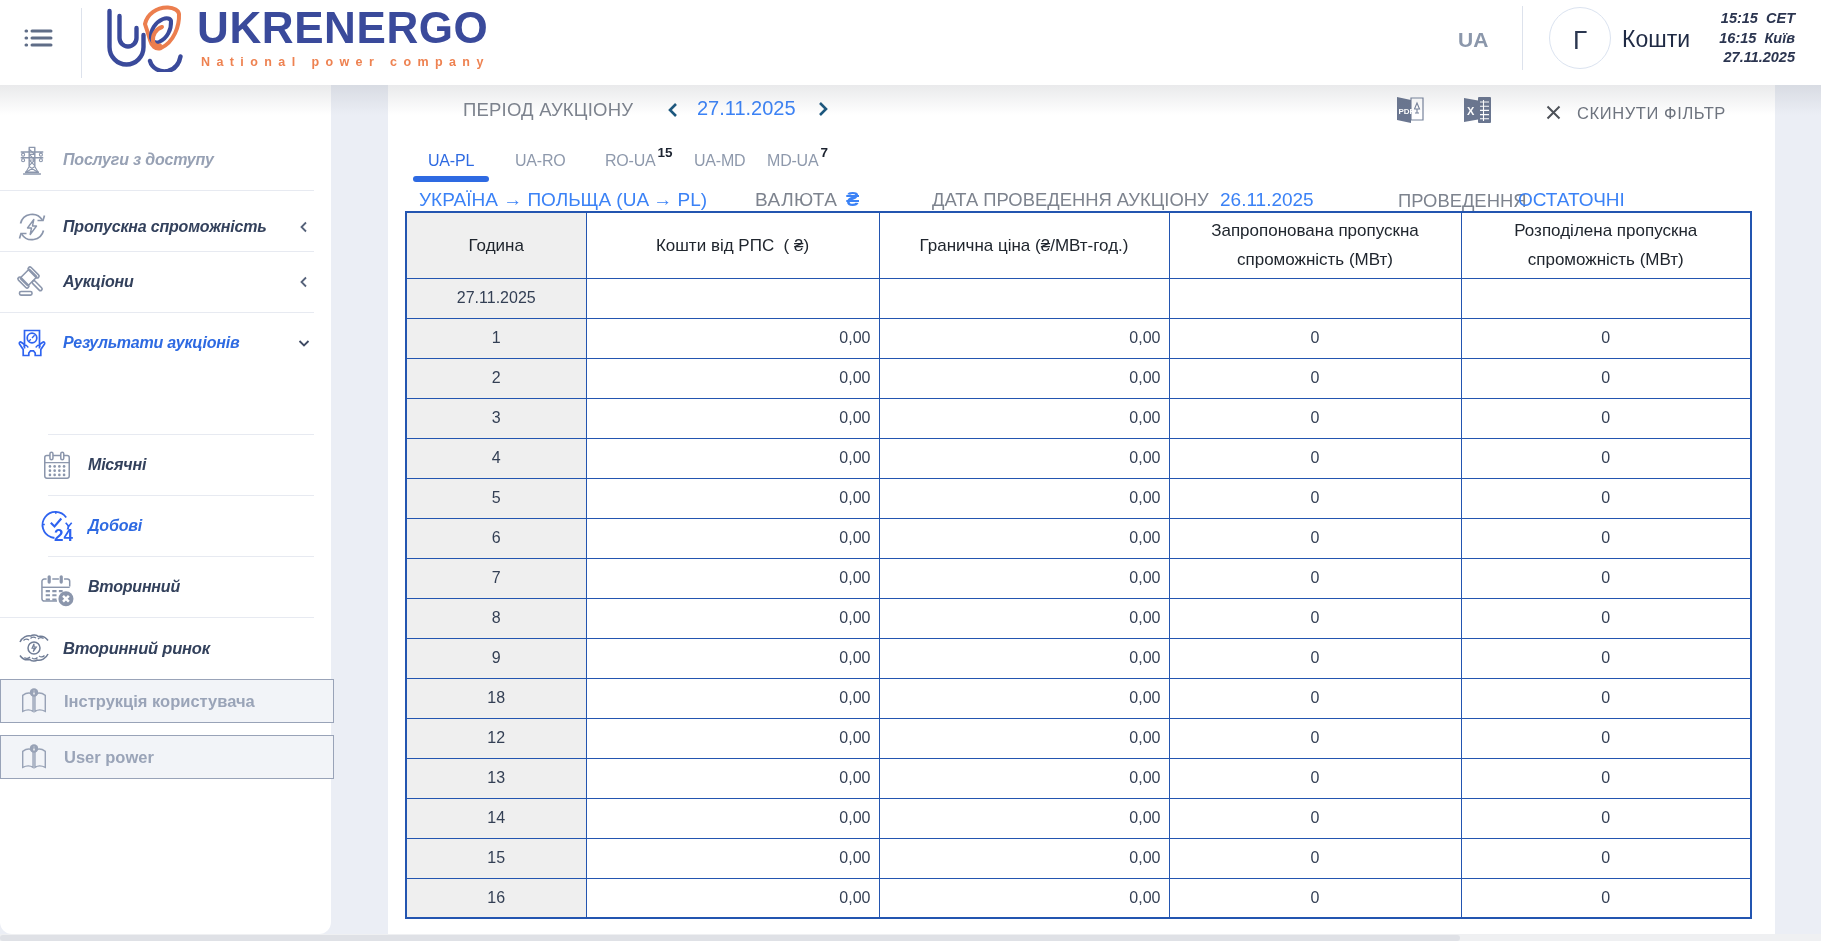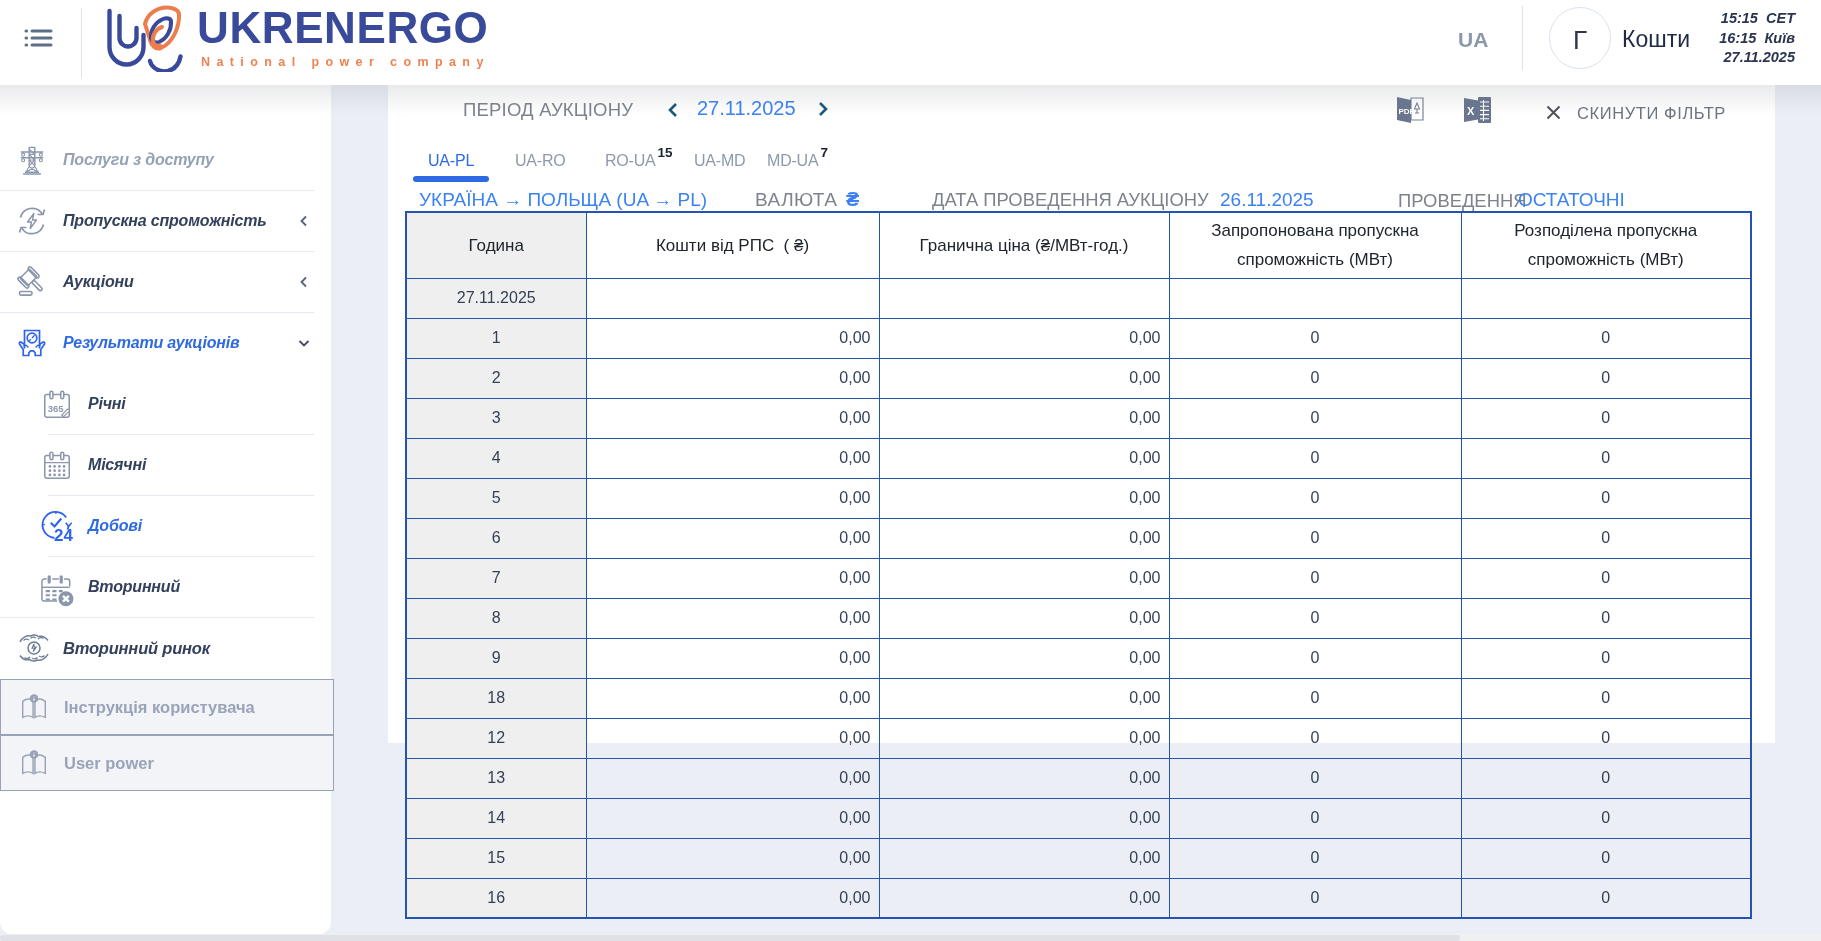--- a/index.html
+++ b/index.html
@@ -15,25 +15,25 @@
 .mitem { position:absolute; left:0; width:334px; height:61px; }
 .mitem .txt { position:absolute; left:63px; top:50%; transform:translateY(-50%); font-size:16px; font-weight:700; color:#33415c; letter-spacing:-0.2px;font-style:italic; }
 .mitem .ico { position:absolute; left:17px; top:50%; transform:translateY(-50%); width:30px; height:30px; }
 .sub .ico { left:41px; width:32px; height:32px; }
 .sub .txt { left:88px; }
 .gray .txt { color:#97a1b4; }
 .blue .txt { color:#2e6ae2; }
 .sep { position:absolute; left:0; width:314px; height:1px; background:#e7eaf1; }
 .sep.ind { left:48px; width:266px; }
 .chev { position:absolute; right:24px; top:50%; transform:translateY(-50%); width:12px; height:12px; }
-.manual { position:absolute; left:0; width:334px; z-index:5; height:56px; background:#f2f4f8; border:1px solid #99a3b8; }
+.manual { position:absolute; left:0; width:334px; z-index:5; height:44px; background:#f2f4f8; border:1px solid #99a3b8; }
 .manual .txt { position:absolute; left:63px; top:50%; transform:translateY(-50%); font-size:16.5px; font-weight:700; color:#9aa4b8; }
 .manual .ico { position:absolute; left:17px; top:50%; transform:translateY(-50%); width:32px; height:32px; }
 
-#main { position:absolute; top:85px; left:388px; width:1387px; height:658px; background:#fff; z-index:10; }
+#main { position:absolute; top:85px; left:388px; width:1387px; height:849px; background:#fff; z-index:10; }
 #bottombar { position:absolute; left:0; top:934px; width:1821px; height:7px; background:#eff0f2; z-index:40; }
 #bottomthumb { position:absolute; left:0; top:935px; width:1460px; height:6px; background:#dfe1e6; border-radius:3px; z-index:41; }
 .glabel { color:#7d838e; }
 .blink { color:#3b82f6; }
 
 .tab { position:absolute; top:67px; font-size:16px; letter-spacing:-0.2px; color:#8e99ac; }
 .tab b.sup { font-size:13.5px; color:#1c2330; position:relative; top:-9px; margin-left:2px; letter-spacing:0; }
 #tabline { position:absolute; left:25px; top:91px; width:76px; height:6px; border-radius:3px; background:#2e6ae2; }
 
 #tbl { position:absolute; left:17px; top:126px; border-collapse:collapse; table-layout:fixed; border:2px solid #2355b0; }
@@ -87,21 +87,21 @@
       <circle cx="5.5" cy="10.3" r="1.6" stroke-width="1.2"></circle>
         <circle cx="24.5" cy="10.3" r="1.6" stroke-width="1.2"></circle>
       <circle cx="5.5" cy="16.3" r="1.6" stroke-width="1.2"></circle>
         <circle cx="24.5" cy="16.3" r="1.6" stroke-width="1.2"></circle>
       <path d="M12,23 L8.5,29 M18,23 L21.5,29 M12,23 L21,29 M18,23 L9,29" stroke-width="1.2"></path>
       <path d="M7.5,29 H22.5 M5.5,31 H24.5" stroke-width="1.5"></path>
     </svg>
     <div class="txt">Послуги з доступу</div>
   </div>
   <div class="sep" style="top:105px"></div>
-  <div class="mitem" style="top:105px">
+  <div class="mitem" style="top:111px">
     <svg class="ico" style="overflow:visible" viewBox="0 0 30 30" fill="none" stroke="#8b96ac" stroke-width="1.7">
       <path d="M3.5,11.5 a12,12 0 0 1 21.8,-3.6"></path>
       <path d="M26.5,18.5 a12,12 0 0 1 -21.8,3.6"></path>
       <path d="M20.5,8.5 h5.5 l1.5,-5"></path>
       <path d="M9.5,21.5 H4 l-1.5,5"></path>
       <path d="M16.8,7.5 L10.5,16 h4 L13.2,22.5 L19.5,14 h-4 Z" stroke-width="1.4" stroke-linejoin="round"></path>
     </svg>
     <div class="txt">Пропускна спроможність</div>
     <svg class="chev" viewBox="0 0 12 12" fill="none" stroke="#56627a" stroke-width="1.8">
         <path d="M8,1.5 L3.5,6 L8,10.5"></path>
@@ -131,30 +131,20 @@
       <path d="M7.5,20.5 V2.5 H22.5 V20.5"></path>
       <circle cx="15" cy="10" r="4.8"></circle>
       <path d="M15,10 L17.6,7.2 M13.8,11.2 L11.8,13.4" stroke-width="1.3"></path>
       <path d="M7.5,16.5 L4.2,14.2 C3,13.5 1.8,14.8 2.5,16 L6.2,21.5 V27.5 H11.8 V25 L13.5,22.8 H16.5 L18.2,25 V27.5 H23.8 V21.5 L27.5,16 C28.2,14.8 27,13.5 25.8,14.2 L22.5,16.5"></path>
       <path d="M6.5,18.5 c0.8,-1.4 2.6,-1.6 3.6,-0.4 l1.2,1.4 M23.5,18.5 c-0.8,-1.4 -2.6,-1.6 -3.6,-0.4 l-1.2,1.4" stroke-width="1.4"></path>
     </svg>
     <div class="txt">Результати аукціонів</div>
     <svg class="chev" viewBox="0 0 12 12" fill="none" stroke="#3f4a63" stroke-width="1.8">
         <path d="M1.5,4 L6,8.5 L10.5,4"></path>
       </svg>
-  </div>
-  <div class="mitem sub" style="top:288px">
-    <svg class="ico" style="overflow:visible" viewBox="0 0 34 34" fill="none" stroke="#8b96ac" stroke-width="1.6">
-      <rect x="4" y="7" width="26" height="24" rx="2.2"></rect>
-      <rect x="9.5" y="3.5" width="3.2" height="8" rx="1.6" fill="#fff"></rect>
-        <rect x="21" y="3.5" width="3.2" height="8" rx="1.6" fill="#fff"></rect>
-      <text x="15.5" y="25.5" font-size="10" font-weight="bold" fill="#8b96ac" stroke="none" text-anchor="middle" font-family="Liberation Sans">365</text>
-      <path d="M24,30.5 l6,-6 v-1.5 l-2,-0.5 -6,6.5 Z" fill="#fff" stroke-width="1.2"></path>
-    </svg>
-    <div class="txt">Річні</div>
   </div>
   <div class="sep ind" style="top:349px"></div>
   <div class="mitem sub" style="top:349px">
     <svg class="ico" style="overflow:visible" viewBox="0 0 34 34" fill="none" stroke="#8b96ac" stroke-width="1.6">
       <rect x="4" y="7" width="26" height="24" rx="2.2"></rect>
       <rect x="9.5" y="3.5" width="3.2" height="8" rx="1.6" fill="#fff"></rect>
         <rect x="21" y="3.5" width="3.2" height="8" rx="1.6" fill="#fff"></rect>
       <path d="M4,14.5 H30" stroke-width="1.3"></path>
       <g fill="#8b96ac" stroke="none">
         <circle cx="9.5" cy="18.5" r="1.4"></circle>

